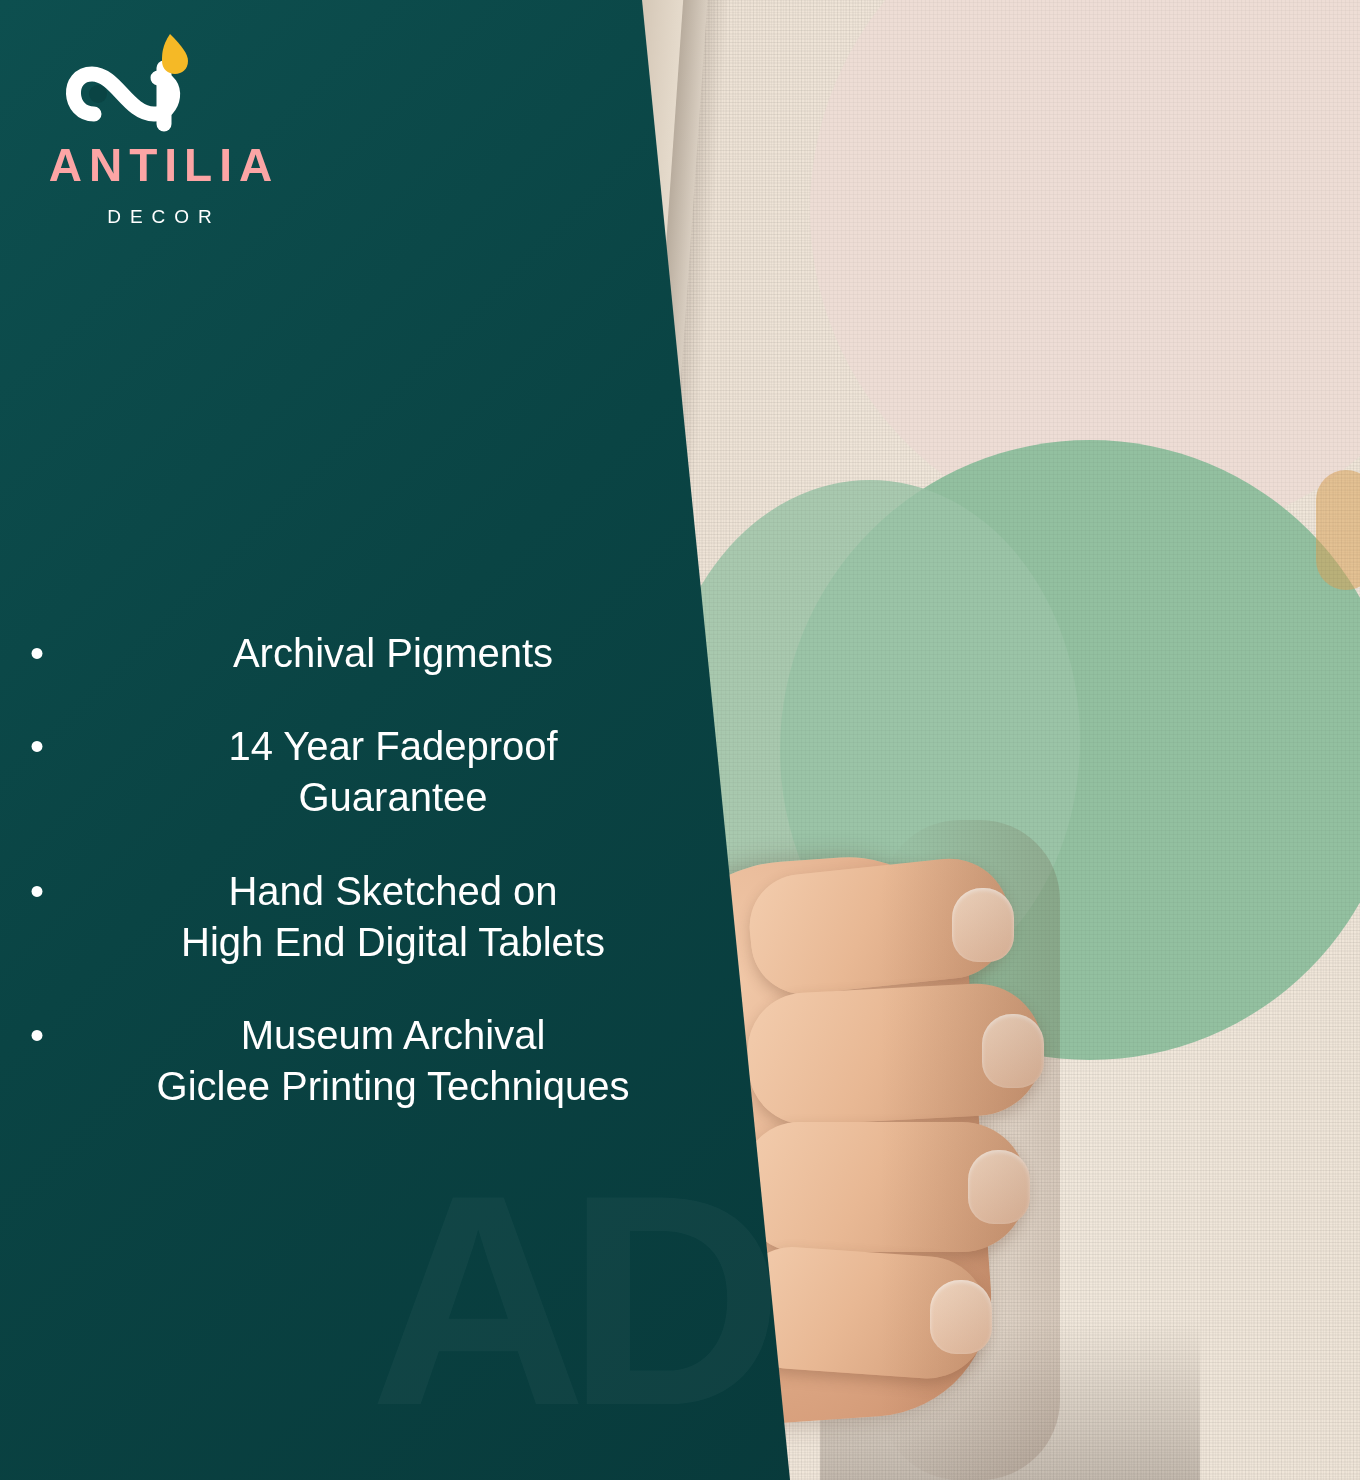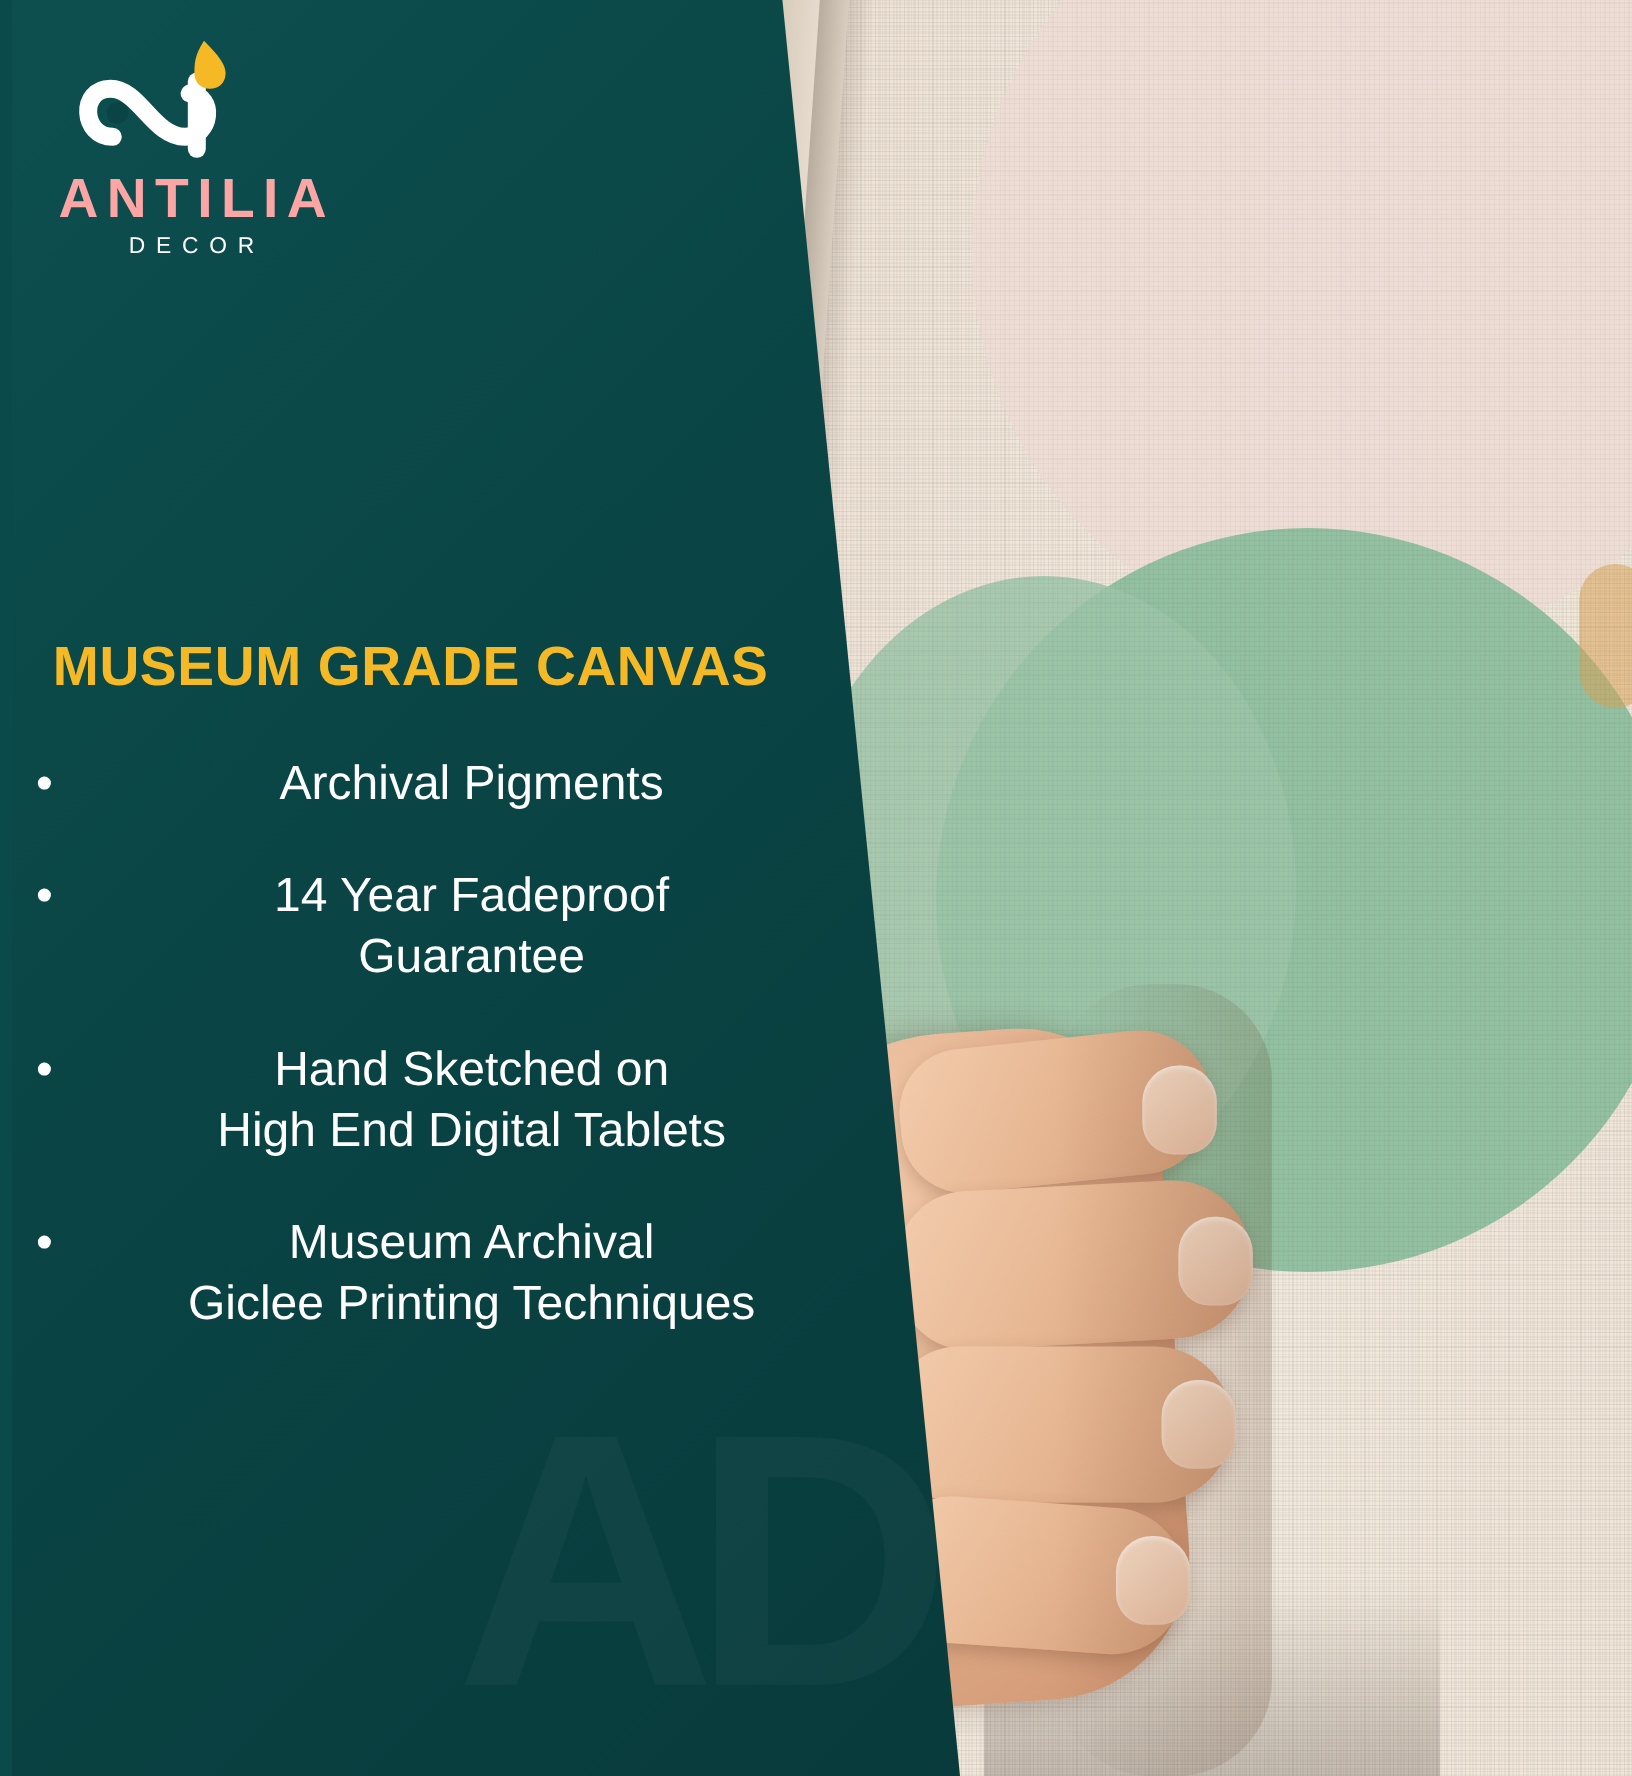--- a/index.html
+++ b/index.html
@@ -165,21 +165,21 @@
     width: 180px;
     height: 660px;
     background: linear-gradient(90deg, rgba(90,55,35,0.0), rgba(90,55,35,0.18));
     border-radius: 80px;
   }
 
   
   .panel {
     position: absolute;
     top: 0;
-    left: 10px;
+    left: 0;
     width: 860px;
     height: 1480px;
     background: linear-gradient(135deg, #0d4f4f 0%, #0a4444 45%, #083a3b 100%);
     clip-path: polygon(0 0, 642px 0, 790px 1480px, 0 1480px);
   }
   .panel-watermark {
     position: absolute;
     left: 370px;
     top: 1150px;
     font-size: 300px;
@@ -206,21 +206,21 @@
   .logo-name {
     margin-top: 4px;
     color: #fca5a5;
     font-size: 46px;
     font-weight: 700;
     letter-spacing: 7px;
     text-align: center;
     line-height: 1;
   }
   .logo-sub {
-    margin-top: 8px;
+    margin-top: 19px;
     color: #ffffff;
     font-size: 19px;
     font-weight: 500;
     letter-spacing: 9px;
     text-align: center;
     line-height: 1;
   }
 
   
   .headline {
@@ -299,21 +299,20 @@
         <path d="M36 86 C10 86 8 46 34 46 C58 46 70 86 96 86 C118 86 122 52 100 50" fill="none" stroke="#ffffff" stroke-width="15" stroke-linecap="round"></path>
         <circle cx="40" cy="66" r="9" fill="#0a4444"></circle>
         <path d="M106 40 L106 96" stroke="#ffffff" stroke-width="15" stroke-linecap="round"></path>
         <path d="M112 6 C124 18 130 26 130 33 C130 41 124 46 117 46 C110 46 104 41 104 33 C104 26 104 18 112 6 Z" fill="#f5b926"></path>
       </svg>
     </div>
     <div class="logo-name">ANTILIA</div>
     <div class="logo-sub">DECOR</div>
   </div>
 
-  <div class="headline">MUSEUM GRADE CANVAS</div>
 
   <ul class="bullets">
     <li>
       <span class="dot">•</span>
       <span class="txt">Archival Pigments</span>
     </li>
     <li>
       <span class="dot">•</span>
       <span class="txt">14 Year Fadeproof
 Guarantee</span>

